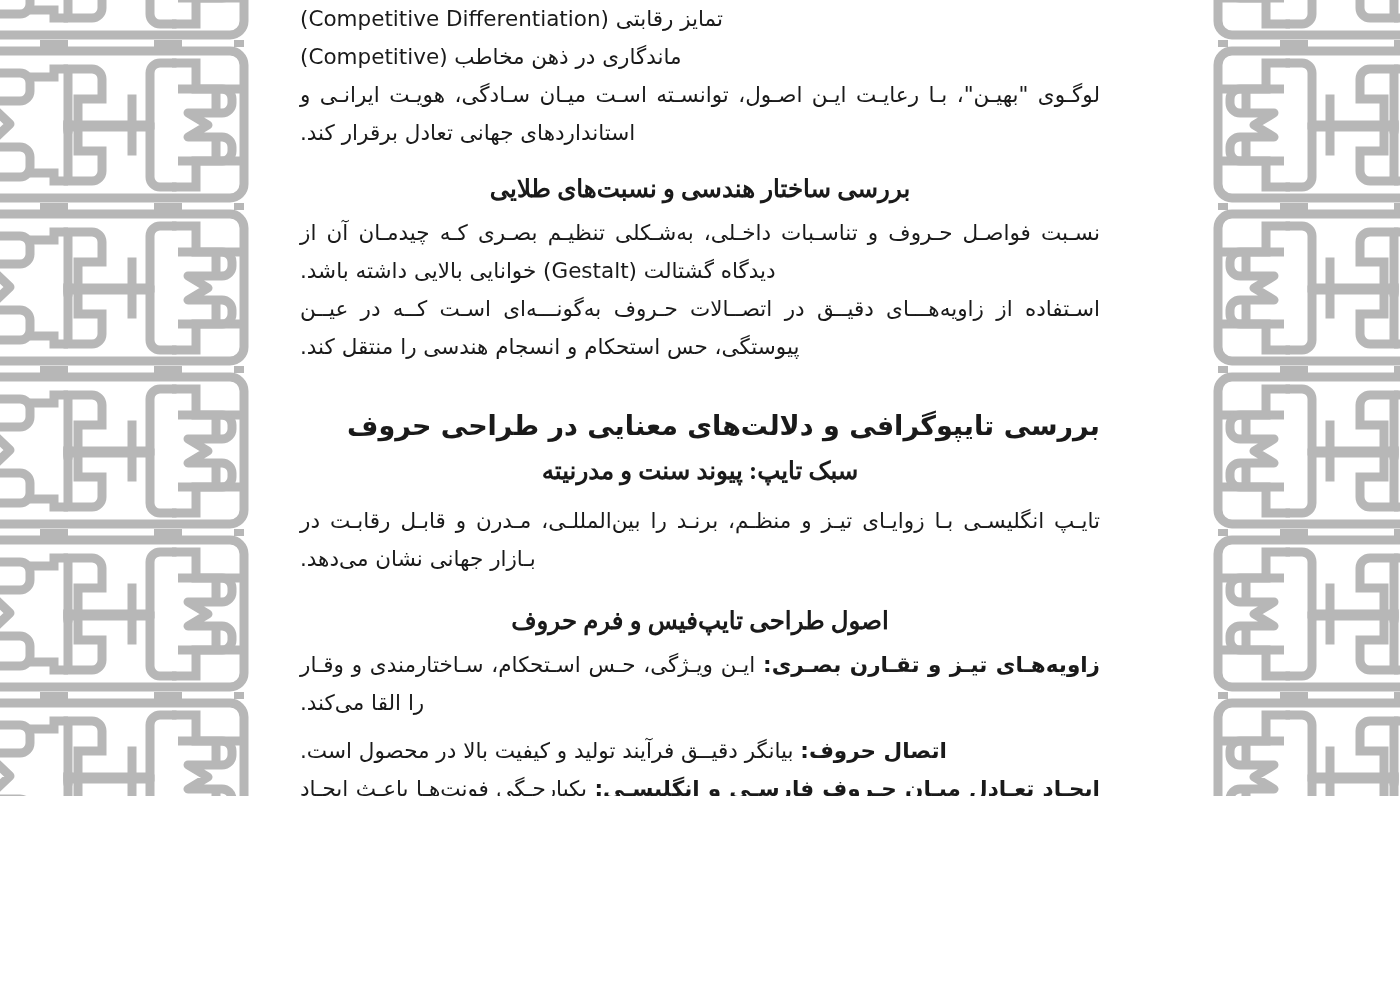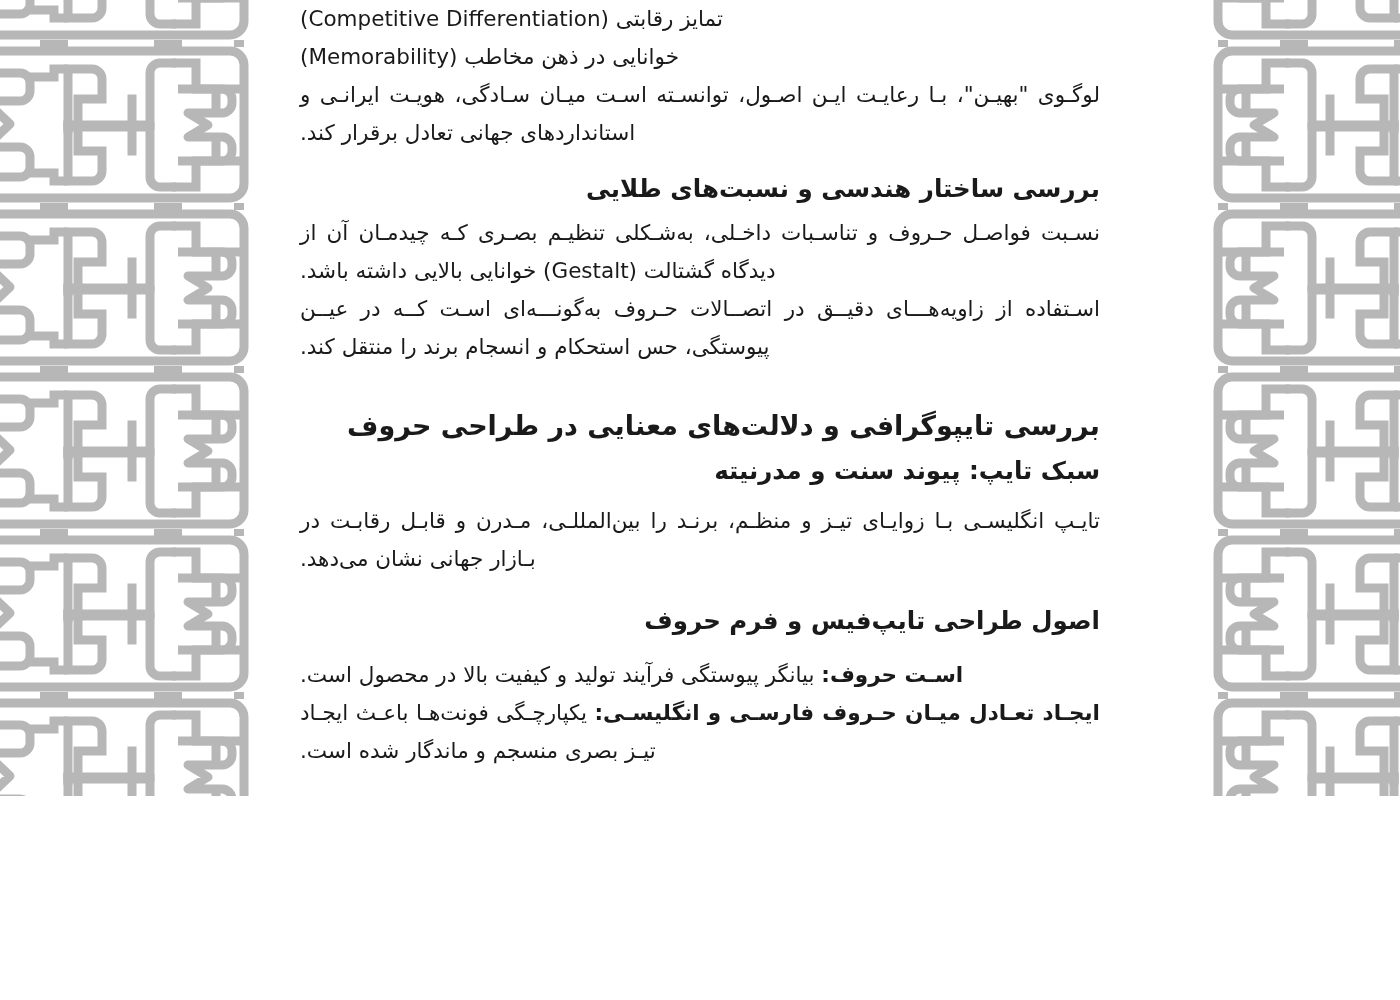--- a/index.html
+++ b/index.html
@@ -64,22 +64,23 @@
     line-height: 40px;
     margin: 0;
     text-align: right;
     letter-spacing: -0.5px;
   }
   .h2 {
     font-size: 24.5px;
     font-weight: 700;
     line-height: 38px;
     margin: 0;
-    text-align: right;
+    text-align: center;
     letter-spacing: -0.4px;
+    font-family: Liberation Serif, serif;
   }
   .lead-bold { font-weight: 700; }
 
   .sp-6  { height: 6px;  }
   .sp-10 { height: 10px; }
   .sp-18 { height: 18px; }
   .sp-24 { height: 24px; }
   .sp-30 { height: 30px; }
   .sp-40 { height: 40px; }
 </style>
@@ -138,34 +139,34 @@
         <use href="#tileunit" x="0" y="695"></use>
         <use href="#tileunit" x="0" y="858"></use>
       </g>
     </svg>
   </div>
 
   <div class="content">
 
     <p class="para">تمایز رقابتی (Competitive Differentiation)</p>
 
-    <p class="para">خوانایی در ذهن مخاطب (Memorability)</p>
+    <p class="para">ماندگاری در ذهن مخاطب (Competitive)</p>
 
     <p class="para">لوگـوی "بهیـن"، بـا رعایـت ایـن اصـول، توانسـته اسـت میـان سـادگی، هویـت ایرانـی و استانداردهای جهانی تعادل برقرار کند.</p>
 
     <div class="sp-18"></div>
 
     <h2 class="h2">بررسی ساختار هندسی و نسبت‌های طلایی</h2>
 
 
     <div class="sp-6"></div>
 
     <p class="para">نسـبت فواصـل حـروف و تناسـبات داخـلی، به‌شـکلی تنظیـم بصـری کـه چیدمـان آن از دیدگاه گشتالت (Gestalt) خوانایی بالایی داشته باشد.</p>
 
-    <p class="para">اسـتفاده از زاویه‌هـــای دقیــق در اتصــالات حـروف به‌گونـــه‌ای اسـت کــه در عیــن پیوستگی، حس استحکام و انسجام برند را منتقل کند.</p>
+    <p class="para">اسـتفاده از زاویه‌هـــای دقیــق در اتصــالات حـروف به‌گونـــه‌ای اسـت کــه در عیــن پیوستگی، حس استحکام و انسجام هندسی را منتقل کند.</p>
 
     <div class="sp-40"></div>
 
     <h1 class="h1">بررسی تایپوگرافی و دلالت‌های معنایی در طراحی حروف</h1>
 
     <div class="sp-6"></div>
 
     <h2 class="h2">سبک تایپ: پیوند سنت و مدرنیته</h2>
 
     <div class="sp-6"></div>
@@ -174,23 +175,24 @@
     <div class="sp-6"></div>
 
     <p class="para">تایـپ انگلیسـی بـا زوایـای تیـز و منظـم، برنـد را بین‌المللـی، مـدرن و قابـل رقابـت در بـازار جهانی نشان می‌دهد.</p>
 
     <div class="sp-24"></div>
 
     <h2 class="h2">اصول طراحی تایپ‌فیس و فرم حروف</h2>
 
     <div class="sp-6"></div>
 
+    <p class="para"><span class="lead-bold">زاویه‌هـای تیـز و تقـارن بصـری:</span><span> ایـن ویـژگی، حـس اسـتحکام، سـاختارمندی و وقـار را القا می‌کند.</span></p>
 
     <div class="sp-10"></div>
 
-    <p class="para"><span class="lead-bold">اسـت حروف:</span><span> بیانگر پیوستگی فرآیند تولید و کیفیت بالا در محصول است.</span></p>
+    <p class="para"><span class="lead-bold">اتصال حروف:</span><span> بیانگر دقیــق فرآیند تولید و کیفیت بالا در محصول است.</span></p>
 
     <p class="para"><span class="lead-bold">ایجـاد تعـادل میـان حـروف فارسـی و انگلیسـی:</span><span> یکپارچـگی فونت‌هـا باعـث ایجـاد تیـز بصری منسجم و ماندگار شده است.</span></p>
 
     <div class="sp-30"></div>
 
   </div>
 </div>
 
 </body></html>

